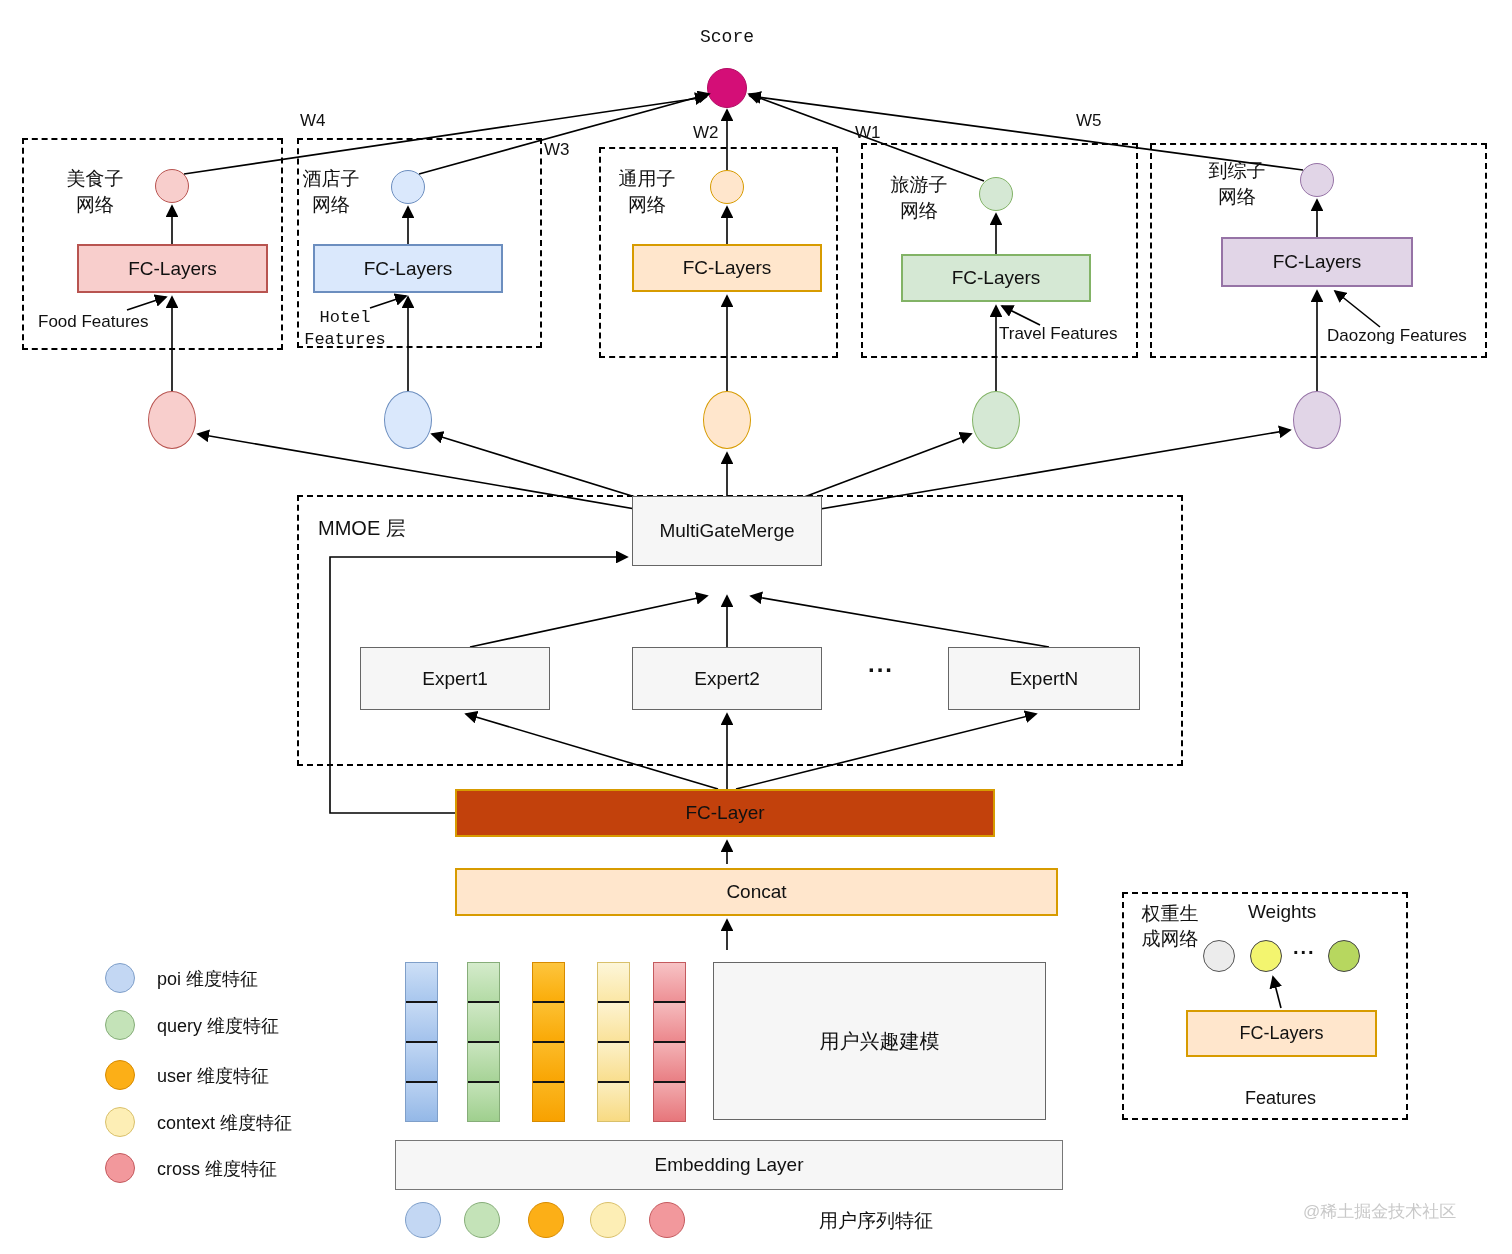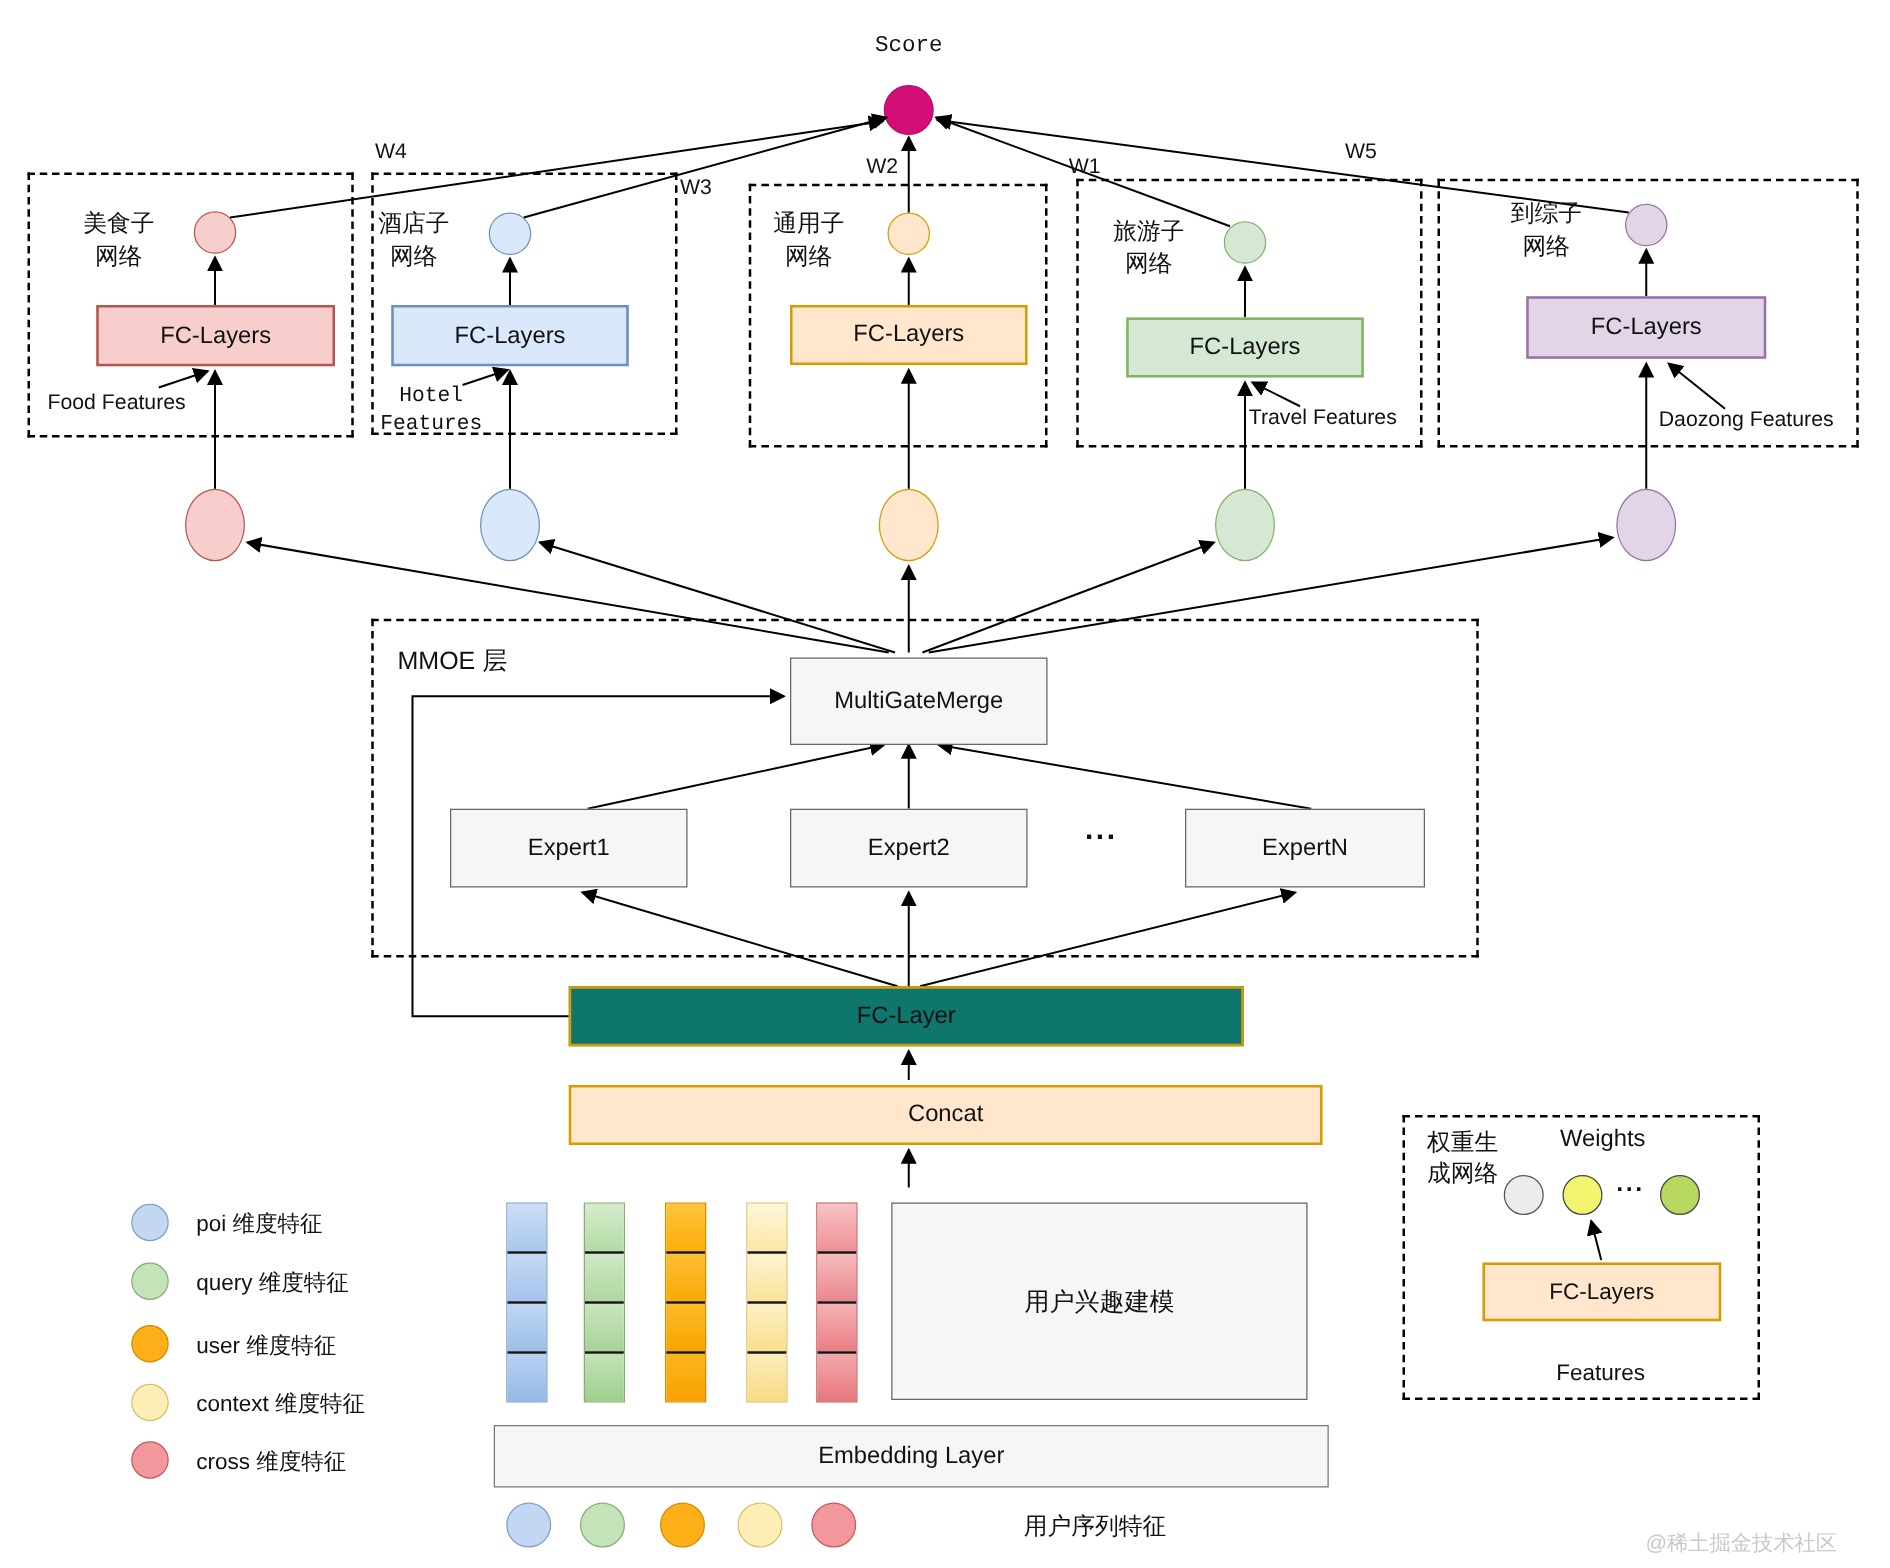--- a/index.html
+++ b/index.html
@@ -13,21 +13,21 @@
   .circle{position:absolute;border-radius:50%;box-sizing:border-box;}
   .lbl{position:absolute;white-space:nowrap;}
   .center{text-align:center;font-family:Liberation Mono, monospace;}
   .wrap{white-space:normal;}
   .gray-box{background:#f6f6f6;border:1.5px solid #666;}
   .stack{position:absolute;display:flex;flex-direction:column;box-sizing:border-box;z-index:2;}
   .stack>div{flex:1;}
   .stack>div+div{border-top:2.5px solid #151515;}
   .legend-row{position:absolute;z-index:2;}
   .dots{font-weight:700;letter-spacing:2px;font-size:24px;}
-  .watermark{color:#c9c9c9;font-size:17px;text-align:center;margin-top:23px;}
+  .watermark{color:#c9c9c9;font-size:17px;text-align:left;}
 </style>
 </head>
 <body>
 
 <div class="canvas">
 
   <svg class="wires" width="1512" height="1254" viewBox="0 0 1512 1254">
     <defs>
       <marker id="arr" viewBox="0 0 10 10" refX="8.6" refY="5" markerWidth="8" markerHeight="8" orient="auto">
         <path d="M0,0 L10,5 L0,10 z" fill="#000"></path>
@@ -119,27 +119,27 @@
 
   <div class="dashed" style="left:1150px;top:143px;width:337px;height:215px;"></div>
   <div class="lbl center wrap" style="left:1206px;top:160px;width:62px;font-size:19px;line-height:1.35;">到综子网络</div>
   <div class="circle" style="left:1300px;top:163px;width:34px;height:34px;background:#e1d5e7;border:1.5px solid #9673a6;"></div>
   <div class="box" style="left:1221px;top:237px;width:192px;height:50px;background:#e1d5e7;border:2px solid #9673a6;">FC-Layers</div>
   <div class="lbl" style="left:1327px;top:326px;font-size:17px;">Daozong Features</div>
   <div class="circle" style="left:1293px;top:391px;width:48px;height:58px;background:#e1d5e7;border:1.5px solid #9673a6;"></div>
 
   <div class="dashed" style="left:297px;top:495px;width:886px;height:271px;"></div>
   <div class="lbl" style="left:318px;top:515px;font-size:20px;">MMOE 层</div>
-  <div class="box gray-box" style="left:632px;top:526px;width:206px;height:70px;">MultiGateMerge</div>
+  <div class="box gray-box" style="left:632px;top:496px;width:190px;height:70px;">MultiGateMerge</div>
   <div class="box gray-box" style="left:360px;top:647px;width:190px;height:63px;">Expert1</div>
   <div class="box gray-box" style="left:632px;top:647px;width:190px;height:63px;">Expert2</div>
   <div class="lbl dots" style="left:868px;top:650px;">...</div>
   <div class="box gray-box" style="left:948px;top:647px;width:192px;height:63px;">ExpertN</div>
 
-  <div class="box" style="left:455px;top:789px;width:540px;height:48px;background:#0f766e;border:2px solid #d79b00;">FC-Layer</div>
+  <div class="box" style="left:455px;top:789px;width:540px;height:48px;background:#c2410c;border:2px solid #d79b00;">FC-Layer</div>
   <div class="box" style="left:455px;top:868px;width:603px;height:48px;background:#ffe6cc;border:2px solid #d79b00;">Concat</div>
 
   <div class="stack" style="left:405px;top:962px;width:33px;height:160px;border:1.5px solid #7f9fc9;">
     <div style="background:linear-gradient(#cdDFf6,#a9c7ee);"></div>
     <div style="background:linear-gradient(#c6daf4,#a3c2ec);"></div>
     <div style="background:linear-gradient(#c0d6f3,#9cbde9);"></div>
     <div style="background:linear-gradient(#b9d1f1,#94b8e7);"></div>
   </div>
   <div class="stack" style="left:467px;top:962px;width:33px;height:160px;border:1.5px solid #86ad79;">
     <div style="background:linear-gradient(#d4ebcb,#b4dba6);"></div>

